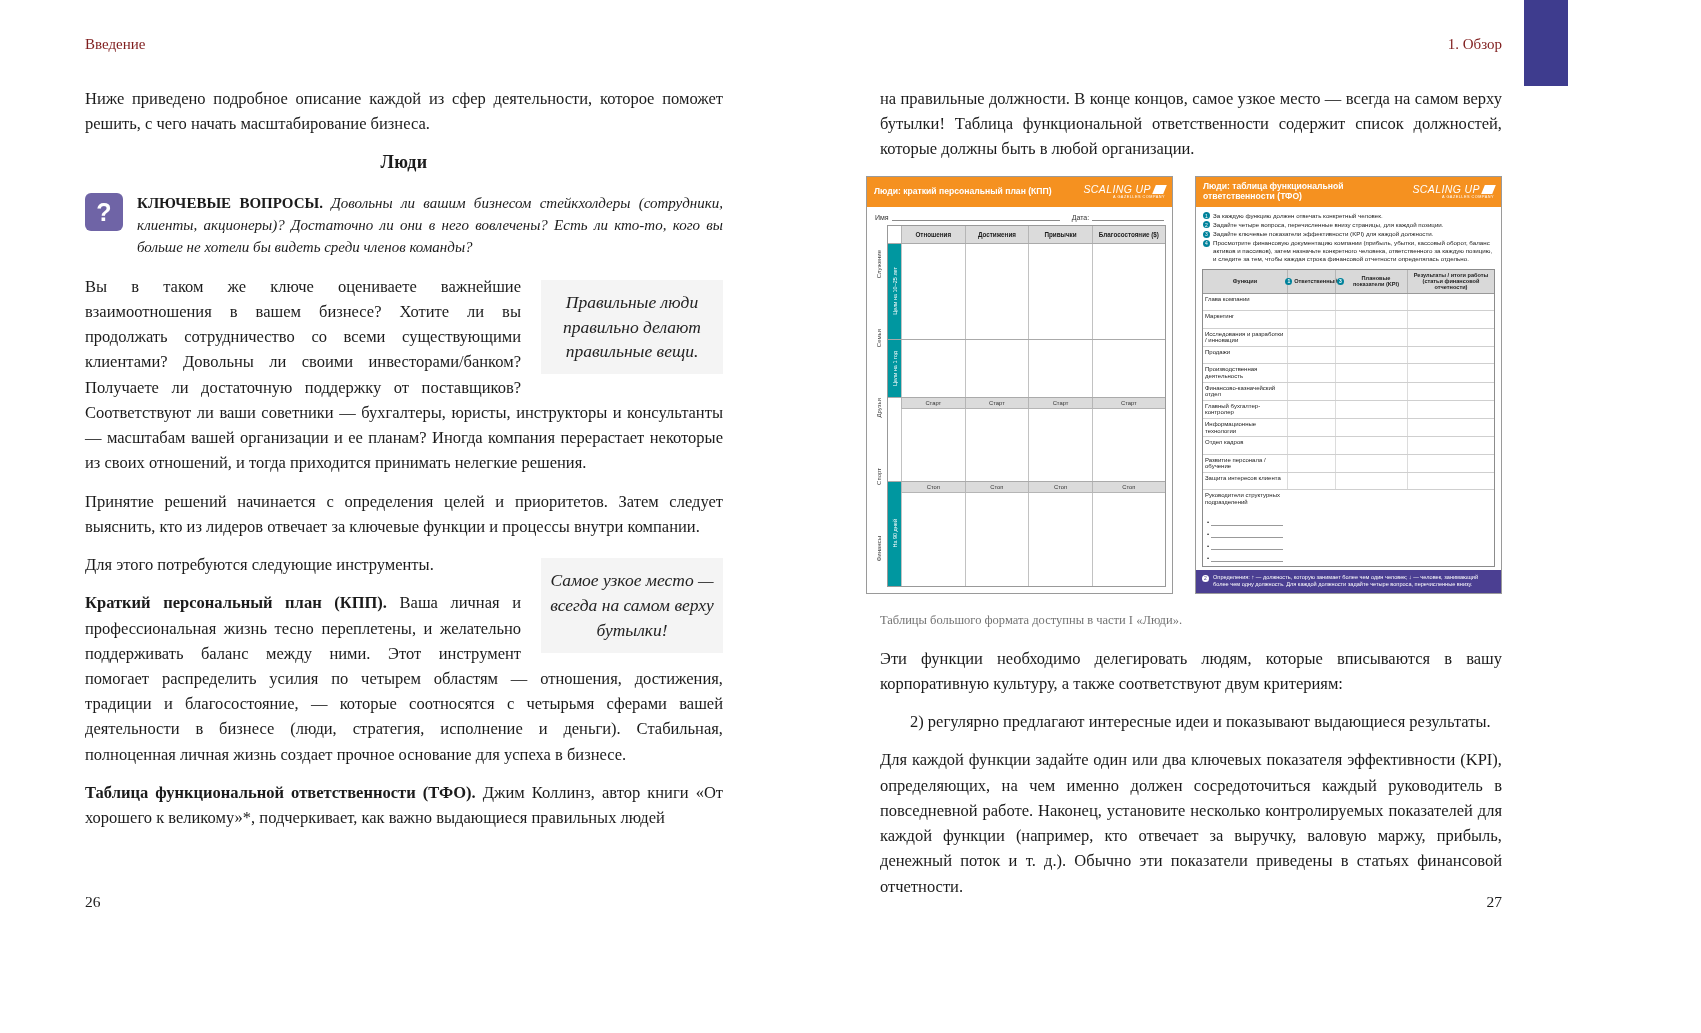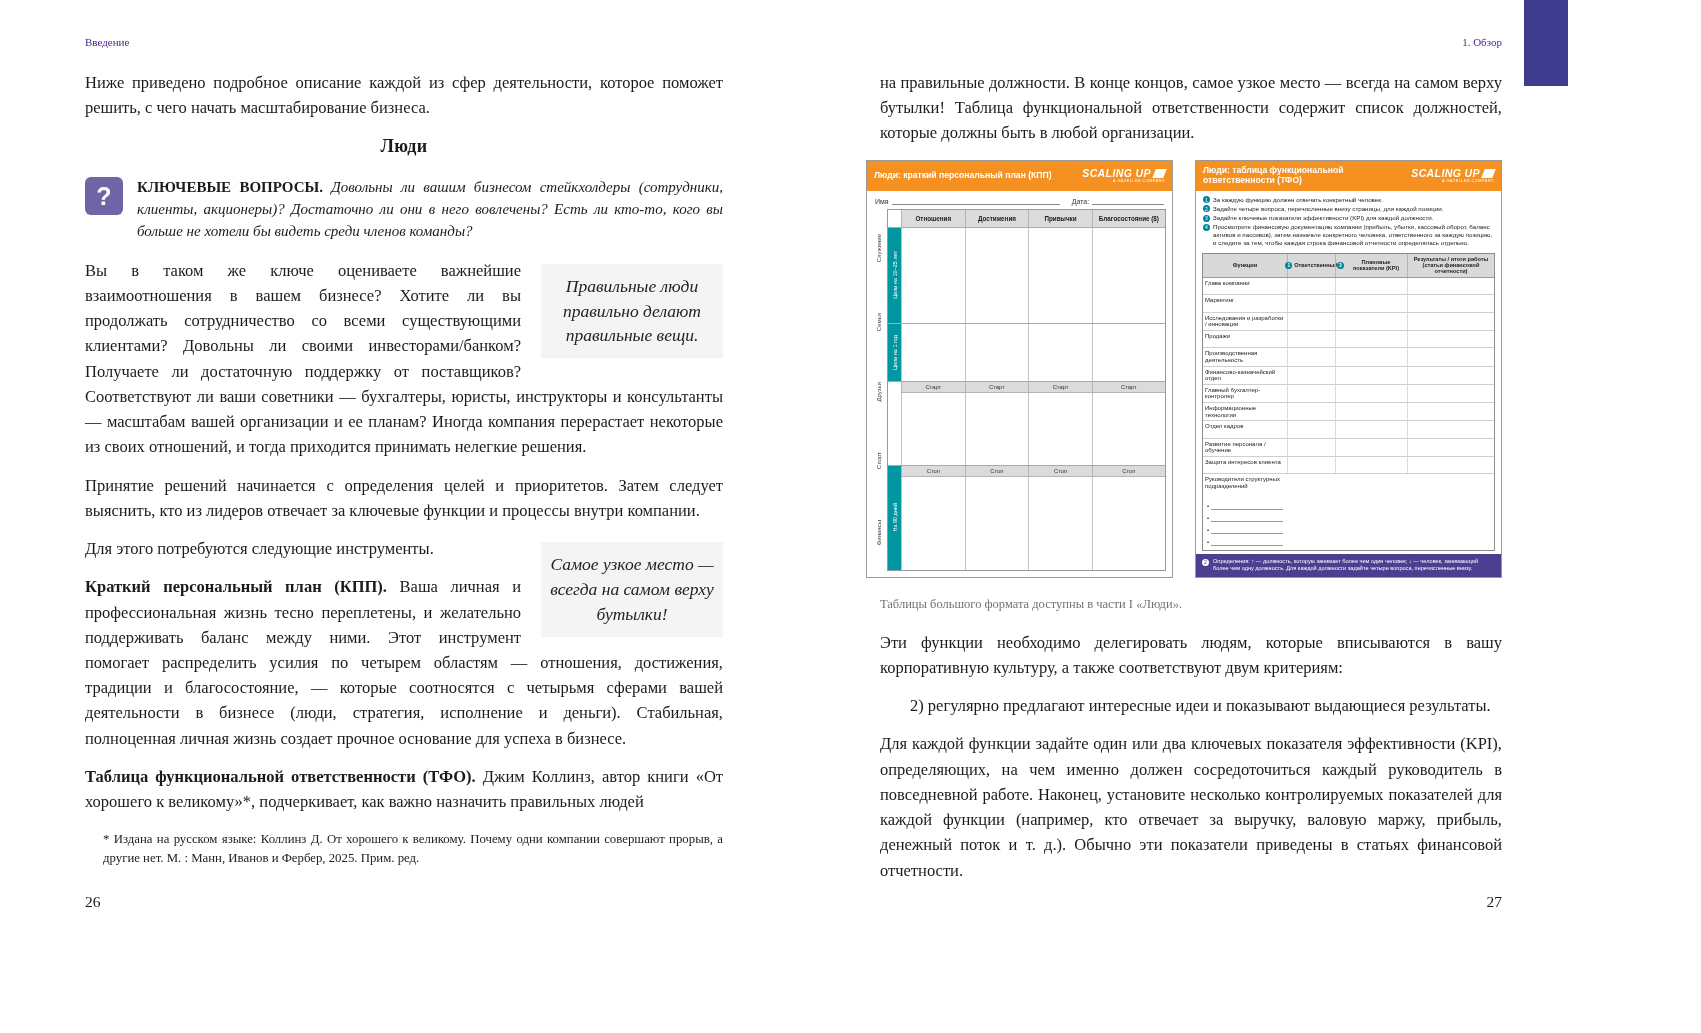--- a/index.html
+++ b/index.html
@@ -5,21 +5,21 @@
   * { box-sizing: border-box; margin: 0; padding: 0; }
   html, body { width: 1701px; height: 1033px; background: #ffffff; }
   body { position: relative; font-family: "Liberation Serif", serif; color: #1b1b1b; }
 
   .corner-tab { position: absolute; left: 1524px; top: 0; width: 44px; height: 86px; background: #3e3c8e; }
 
   .col { position: absolute; top: 36px; }
   #left-col  { left: 85px;  width: 638px; }
   #right-col { left: 880px; width: 622px; }
 
-  .running-head { font-size: 11px; color: #4c1d95; margin-bottom: 22px; }
+  .running-head { font-size: 15px; color: #7f1d1d; margin-bottom: 33px; }
   #right-col .running-head { text-align: right; }
 
   .body-text { font-size: 16.5px; line-height: 1.53; text-align: justify; margin-bottom: 13px; }
 
   .section-title { text-align: center; font-weight: bold; font-size: 18px; margin: 16px 0 20px; letter-spacing: .3px; }
 
   .keyq { display: flex; gap: 14px; margin-bottom: 15px; }
   .keyq-icon { flex: 0 0 38px; width: 38px; height: 38px; background: #6f64a6; border-radius: 6px;
                color: #fff; font-weight: bold; font-size: 25px; display: flex; align-items: center; justify-content: center;
                font-family: "Liberation Sans", sans-serif; }
@@ -44,21 +44,21 @@
 
   
   .figures { display: flex; gap: 22px; margin: 14px 0 8px -14px; }
   .form { width: 314px; height: 418px; border: 1px solid #9a9a9a; background: #fff; display: flex; flex-direction: column;
           font-family: "Liberation Sans", sans-serif; overflow: hidden; }
   .form-header { background: #f59120; color: #fff; min-height: 30px; display: flex; align-items: center;
                  justify-content: space-between; padding: 3px 7px; }
   .form-title { font-size: 8.6px; font-weight: bold; line-height: 1.15; max-width: 200px; }
   .brand { text-align: right; line-height: 1; }
   .brand-top { display: flex; align-items: center; gap: 3px; justify-content: flex-end; }
-  .brand-name { font-size: 10.5px; font-weight: 700; font-style: italic; letter-spacing: .4px; }
+  .brand-name { font-size: 10.5px; font-weight: 400; font-style: italic; letter-spacing: .4px; }
   .brand-flag { width: 11px; height: 9px; background: #fff; transform: skewX(-22deg); display: inline-block; }
   .brand-sub { font-size: 3.8px; letter-spacing: .5px; margin-top: 1.5px; }
 
   
   .kpp-namedate { display: flex; gap: 12px; padding: 6px 8px 4px; font-size: 7px; color: #333; }
   .nd-field { display: flex; gap: 3px; align-items: flex-end; }
   .nd-field.grow { flex: 2; } .nd-field.small { flex: 1; }
   .nd-line { flex: 1; border-bottom: 1px solid #8a8a8a; height: 8px; }
   .kpp-main { flex: 1; display: flex; padding: 0 6px 6px; gap: 2px; }
   .kpp-rail { width: 12px; display: flex; flex-direction: column; justify-content: space-around; align-items: center; }
@@ -132,23 +132,22 @@
   </div>
 
   <p class="body-text">Принятие решений начинается с определения целей и приоритетов. Затем следует выяснить, кто из лидеров отвечает за ключевые функции и процессы внутри компании.</p>
 
   <div class="pq-wrap">
     <aside class="pullquote">Самое узкое место — всегда на самом верху бутылки!</aside>
     <p class="body-text">Для этого потребуются следующие инструменты.</p>
     <p class="body-text"><span class="lead-bold">Краткий персональный план (КПП).</span><span> Ваша личная и профессиональная жизнь тесно переплетены, и желательно поддерживать баланс между ними. Этот инструмент помогает распределить усилия по четырем областям — отношения, достижения, традиции и благосостояние, — которые соотносятся с четырьмя сферами вашей деятельности в бизнесе (люди, стратегия, исполнение и деньги). Стабильная, полноценная личная жизнь создает прочное основание для успеха в бизнесе.</span></p>
   </div>
 
-  <p class="body-text"><span class="lead-bold">Таблица функциональной ответственности (ТФО).</span><span> Джим Коллинз, автор книги «От хорошего к великому»*, подчеркивает, как важно назначить правильных людей</span></p>
-
-  <p class="footnote">* Издана на русском языке: Коллинз Д. От хорошего к великому. Почему одни компании совершают прорыв, а другие нет. М. : Манн, Иванов и Фербер, 2025. Прим. ред.</p>
+  <p class="body-text"><span class="lead-bold">Таблица функциональной ответственности (ТФО).</span><span> Джим Коллинз, автор книги «От хорошего к великому»*, подчеркивает, как важно выдающиеся правильных людей</span></p>
+
 </div>
 
 <div id="right-col" class="col">
   <div class="running-head">1. Обзор</div>
 
   <p class="body-text">на правильные должности. В конце концов, самое узкое место — всегда на самом верху бутылки! Таблица функциональной ответственности содержит список должностей, которые должны быть в любой организации.</p>
 
   <div class="figures">
 
     <div class="form">

